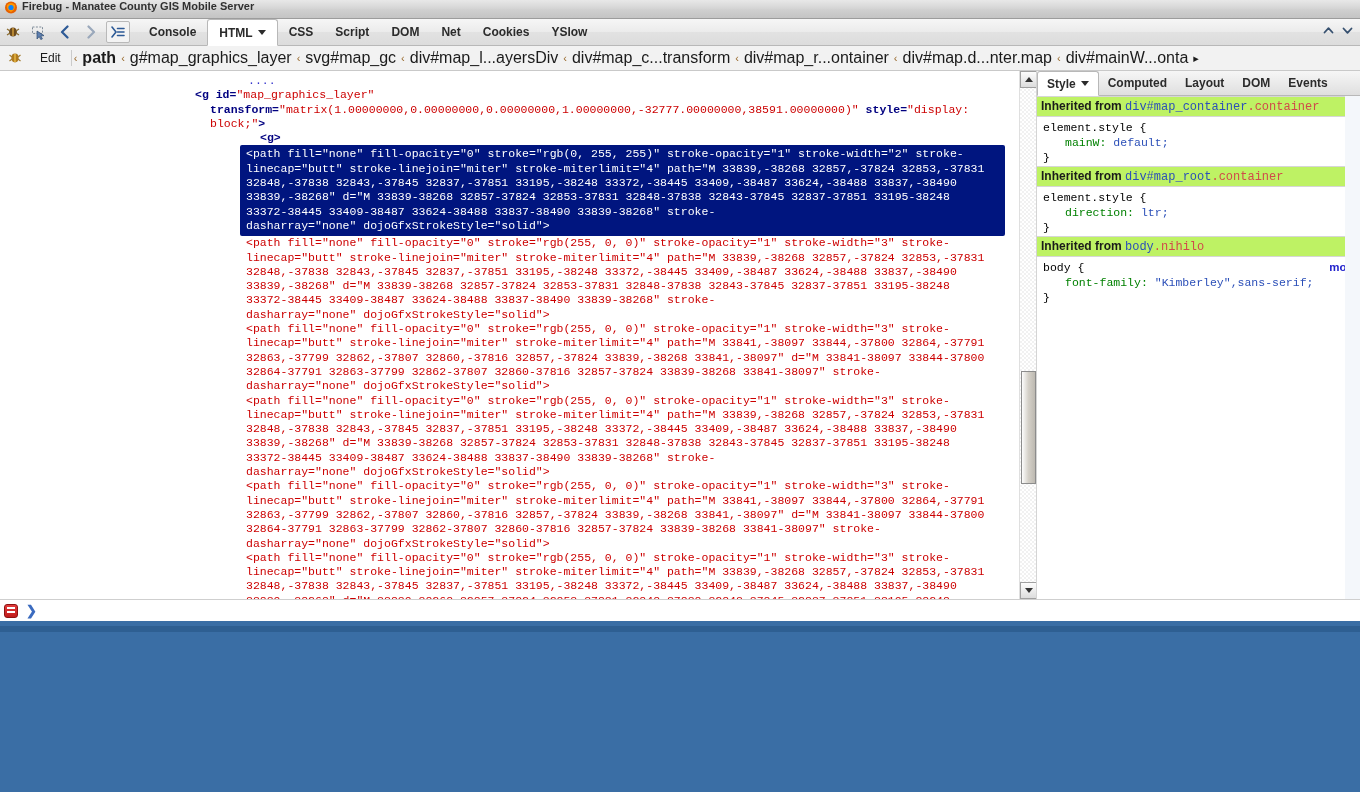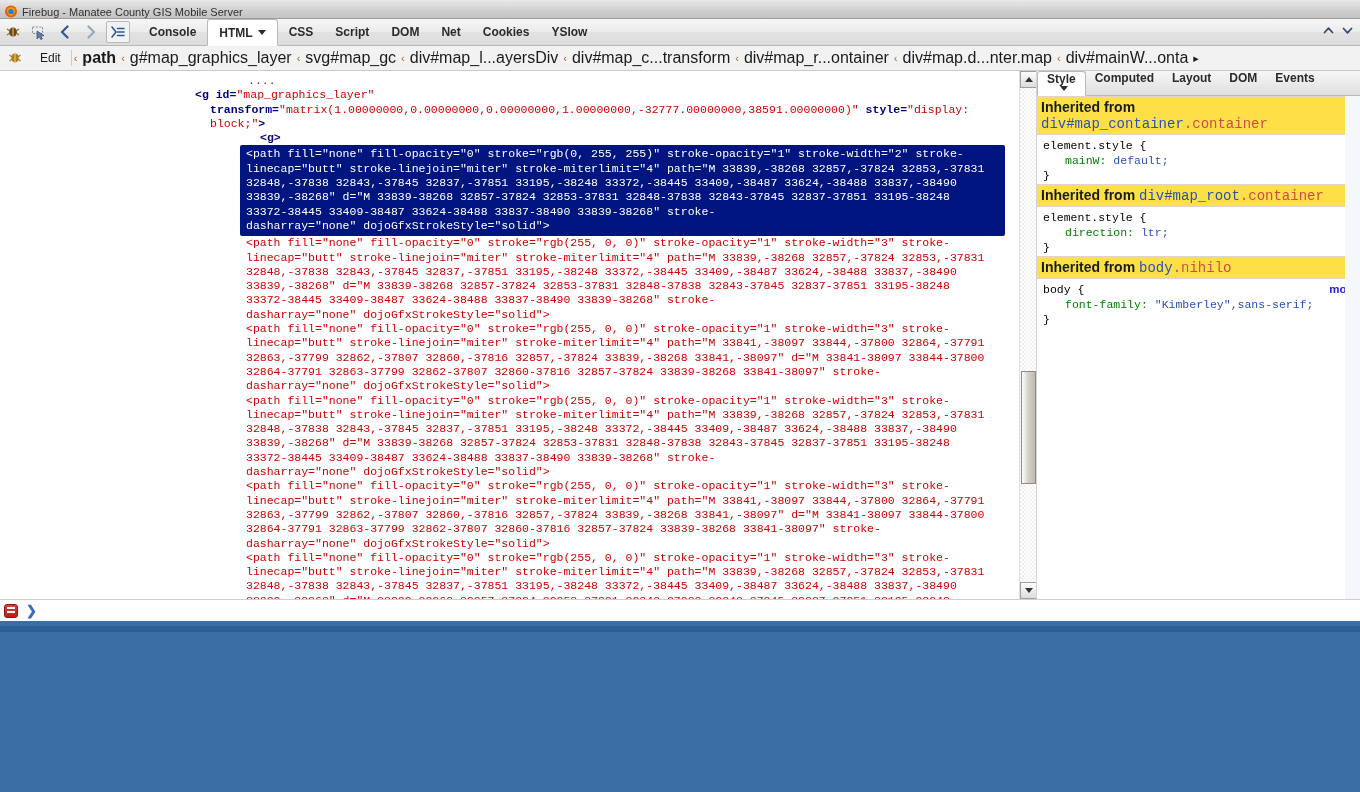--- a/index.html
+++ b/index.html
@@ -10,23 +10,23 @@
     font-family: "Liberation Sans", sans-serif;
     background: #ffffff;
   }
   .app { position: relative; width: 1360px; height: 792px; background:#3a6ea5; }
 
   
   .titlebar {
     height: 19px;
     background: linear-gradient(to bottom, #e8e8e8 0%, #d6d6d6 45%, #cfcfcf 55%, #c4c4c4 100%);
     border-bottom: 1px solid #9c9c9c;
-    display: flex; align-items: flex-end;
+    display: flex; align-items: flex-start;
     padding-left: 4px;
-    font-size: 11px; color: #303030; font-weight: normal;
+    font-size: 11px; color: #303030; font-weight: bold;
   }
   .firefox-icon {
     width: 14px; height: 14px; margin-right: 4px; flex: 0 0 auto;
     position: relative;
   }
 
   
   .fb-toolbar {
     height: 27px;
     background: linear-gradient(to bottom, #f6f6f6 0%, #ebebeb 50%, #e2e2e2 51%, #dcdcdc 100%);
@@ -148,31 +148,31 @@
   .arrow-up { width:0;height:0;border-left:4px solid transparent;border-right:4px solid transparent;border-bottom:5px solid #333; }
   .arrow-down { width:0;height:0;border-left:4px solid transparent;border-right:4px solid transparent;border-top:5px solid #333; }
 
   
   .css-tabs {
     height:25px; background:linear-gradient(to bottom,#f6f6f6,#dfdfdf);
     border-bottom:1px solid #b8b8b8; display:flex; align-items:stretch;
   }
   .css-tab {
     display:flex;align-items:center;padding:0 9px;font-size:12px;font-weight:bold;
-    color:#2b2b2b;cursor:pointer;white-space:nowrap;flex-direction:column;
+    color:#2b2b2b;cursor:pointer;white-space:nowrap;
   }
   .css-tab.active {
     background:#fff;border:1px solid #b8b8b8;border-bottom:1px solid #fff;
     border-radius:3px 3px 0 0; margin-bottom:-1px;
   }
   .css-body { font-family:"Liberation Mono", monospace; font-size:11.5px; }
   .inh-head {
-    background:#fde047; border-top:1px solid #d6d6d6; border-bottom:1px solid #d6d6d6;
+    background:#bef264; border-top:1px solid #d6d6d6; border-bottom:1px solid #d6d6d6;
     padding:2px 4px; font-family:"Liberation Sans",sans-serif;
-    font-size:14px; font-weight:bold; color:#1a1a1a;
+    font-size:12px; font-weight:bold; color:#1a1a1a;
   }
   .inh-head .sel-el { color:#2b4fb8; font-family:"Liberation Mono",monospace; font-weight:normal; }
   .inh-head .sel-cls { color:#d04a4a; font-family:"Liberation Mono",monospace; font-weight:normal; }
   .rule { padding: 3px 6px 1px 6px; position:relative; line-height:15px; }
   .rule .selector { color:#000; }
   .rule .prop { color:#008000; padding-left:22px; display:inline-block; }
   .rule .pval { color:#2b4fb8; }
   .rule .brace { color:#000; }
   .media-note {
     position:absolute; right:0px; top:3px; color:#2222cc;

